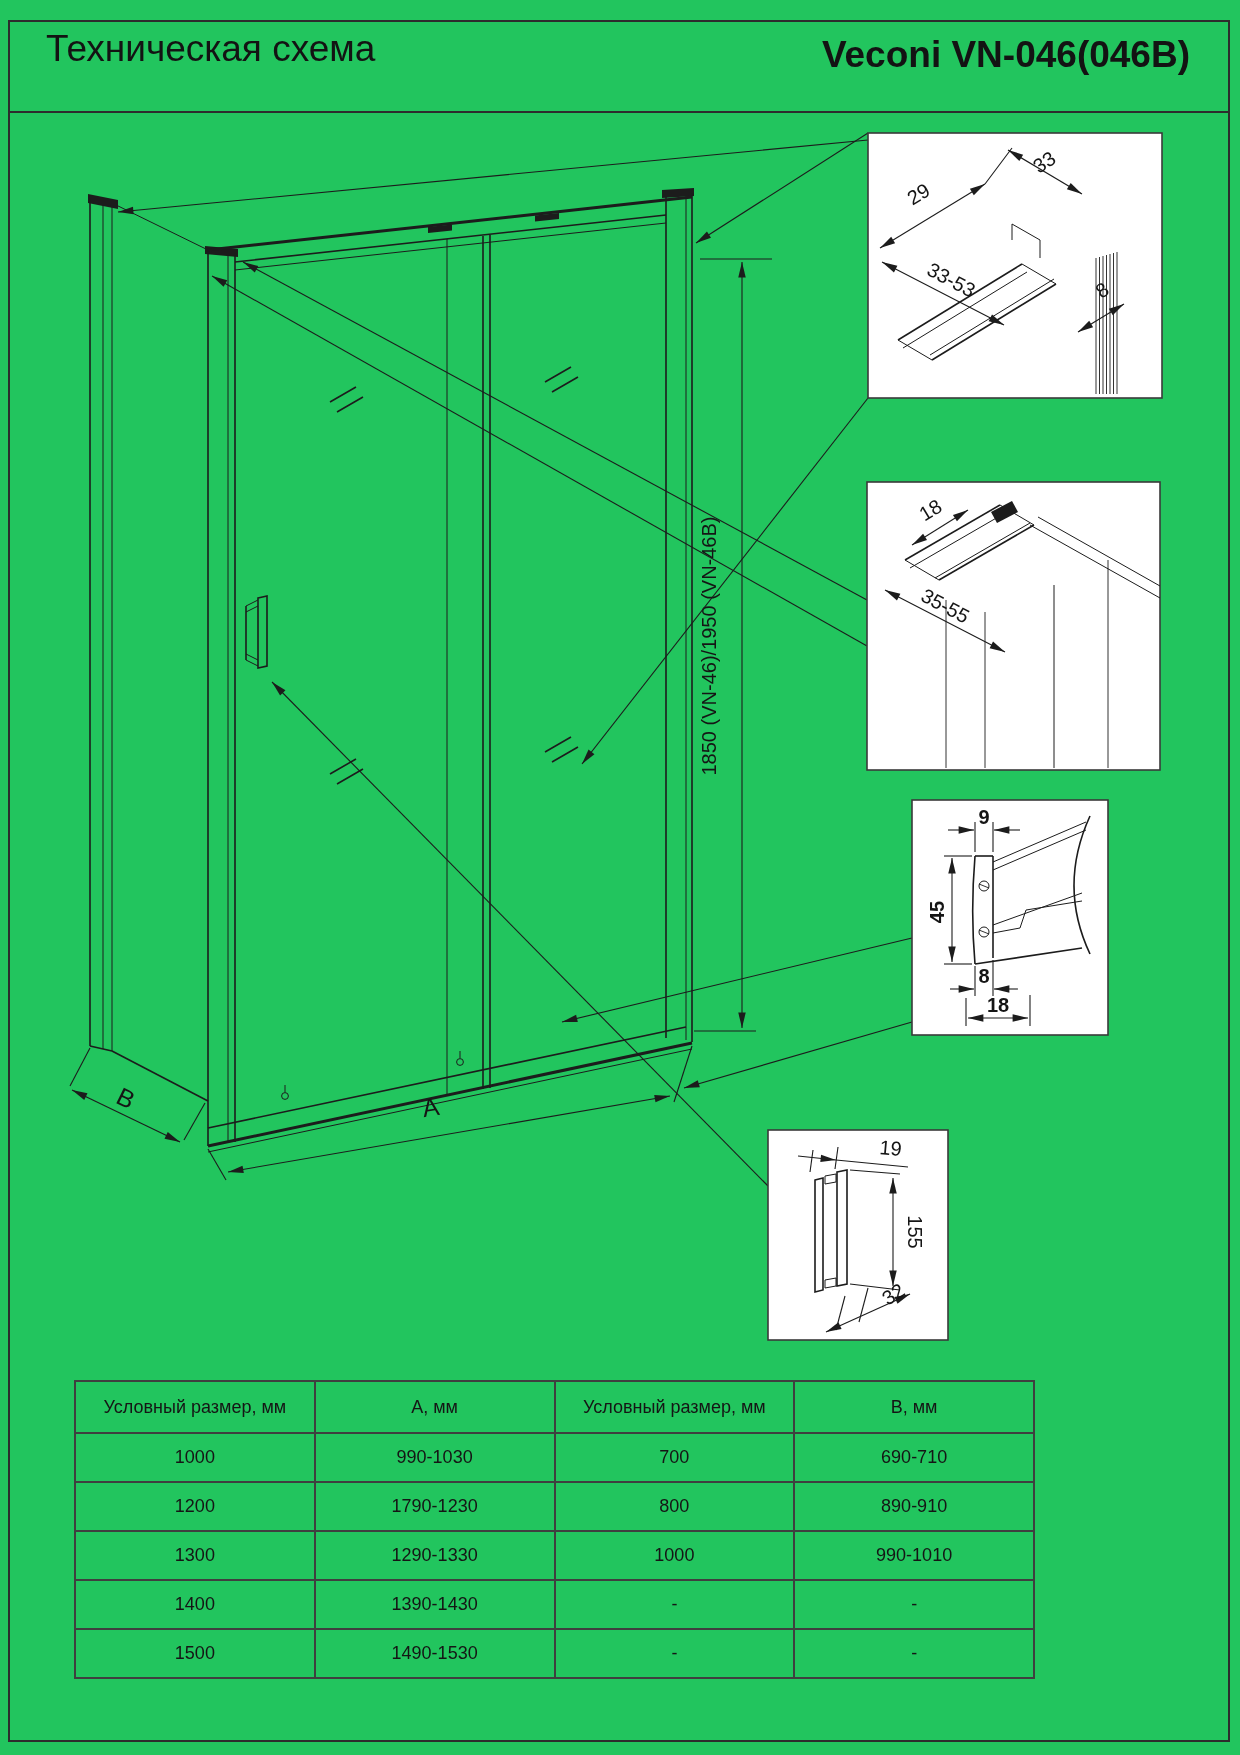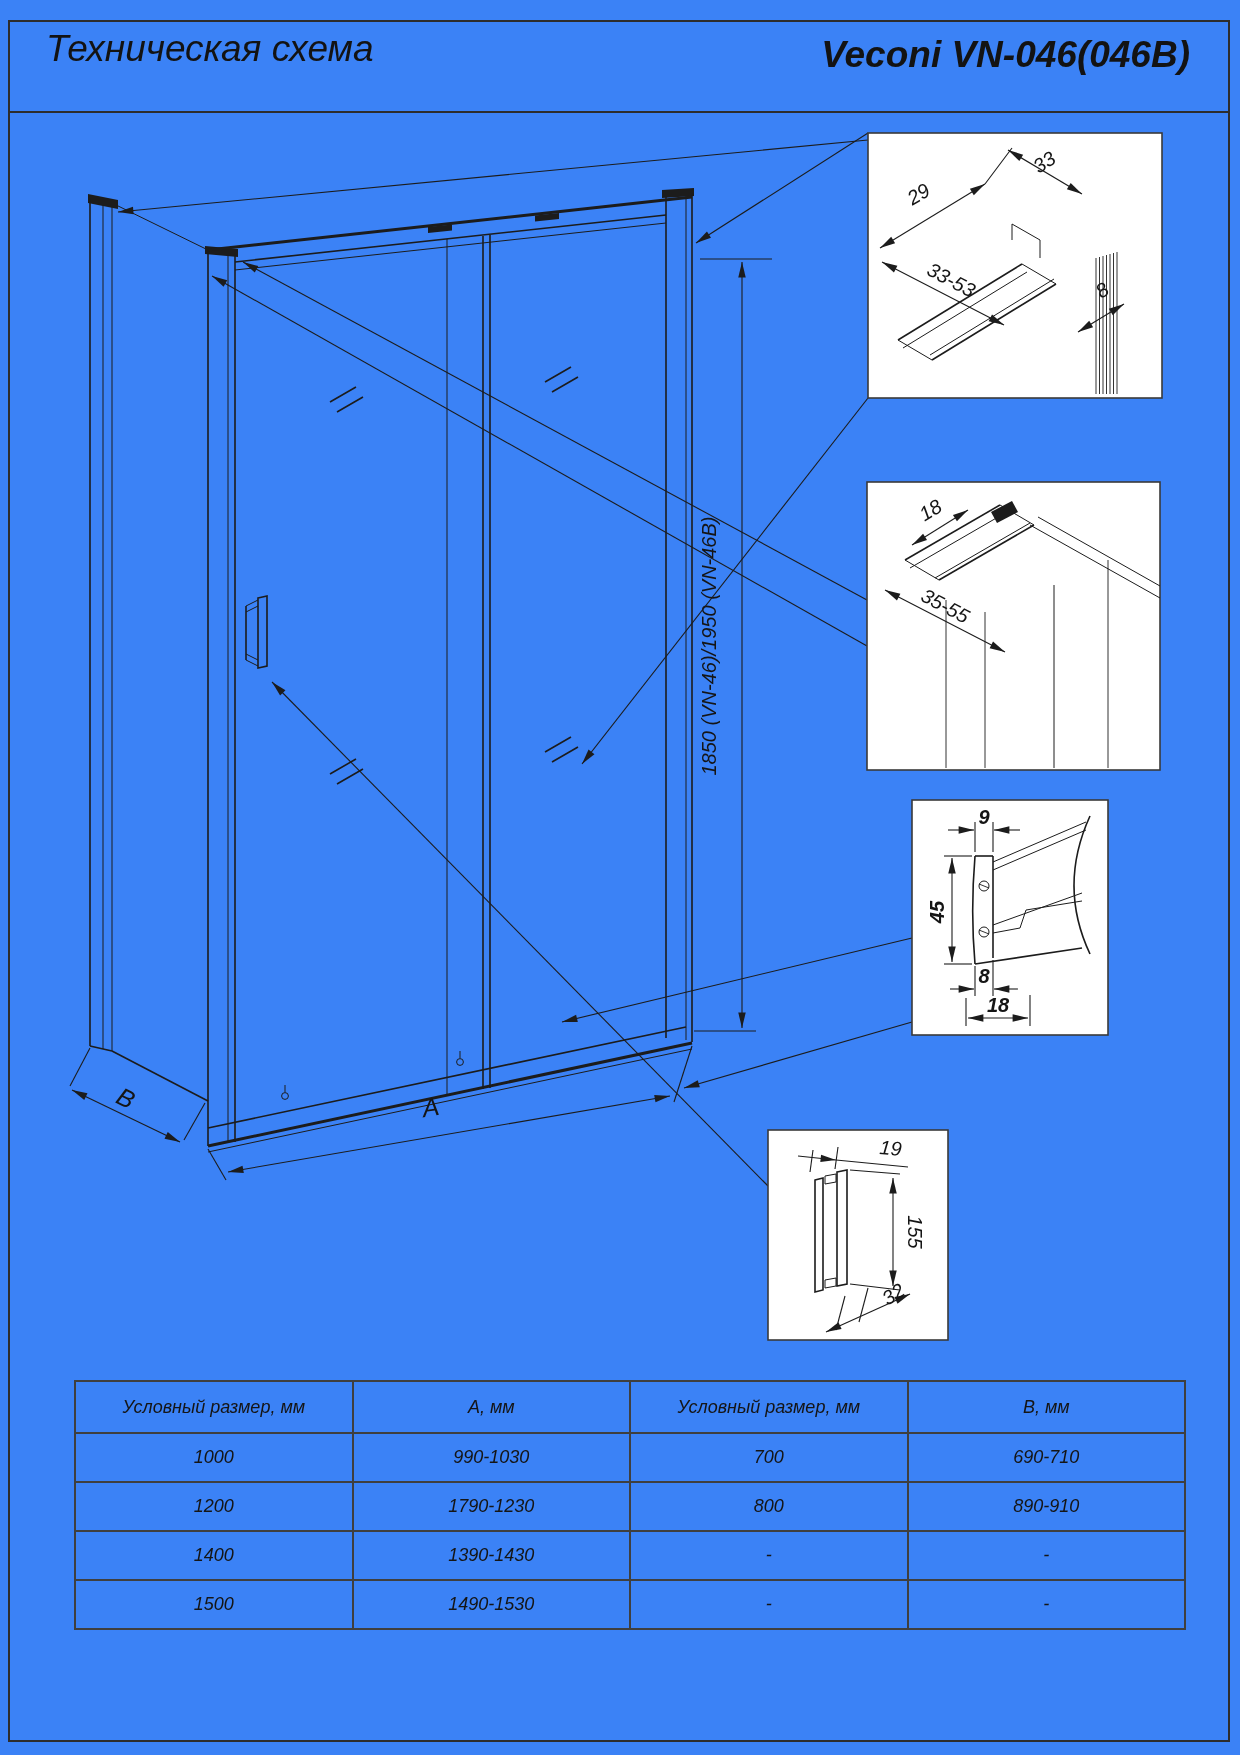--- a/index.html
+++ b/index.html
@@ -1,37 +1,37 @@
 <!DOCTYPE html>
 <html><head>
 <meta charset="utf-8">
 <style>
   html,body{margin:0;padding:0;background:#fff;}
-  .page{position:relative;width:1240px;height:1755px;background:#3b82f6;overflow:hidden;
-        font-family:"Liberation Sans", sans-serif;color:#111;font-style:italic;}
+  .page{position:relative;width:1240px;height:1755px;background:#22c55e;overflow:hidden;
+        font-family:"Liberation Sans", sans-serif;color:#111;}
   .page-border{position:absolute;left:8px;top:20px;width:1222px;height:1722px;
         border:2px solid #2d2d2d;box-sizing:border-box;}
   .header-bar{position:absolute;left:8px;top:20px;width:1222px;height:93px;
         border-bottom:2px solid #2d2d2d;box-sizing:border-box;}
   .title-left{position:absolute;left:46px;top:28px;font-size:37px;color:#131313;}
   .title-right{position:absolute;right:50px;top:34px;font-size:37px;font-weight:bold;color:#131313;}
   svg{position:absolute;left:0;top:0;}
   svg *{vector-effect:none;}
   .ln{stroke:#1c1c1c;fill:none;stroke-width:1.6;}
   .thin{stroke-width:1;}
   .hair{stroke-width:0.9;}
   .thick{stroke-width:3;}
   .dim{stroke:#1c1c1c;fill:none;stroke-width:1.1;}
   .dbox{stroke:#3a3a3a;fill:#fff;stroke-width:1.6;}
   .dark{fill:#1c1c1c;stroke:none;}
   text{fill:#151515;font-family:"Liberation Sans", sans-serif;}
   .dimtxt{font-size:20px;}
   .dimtxtb{font-size:20px;font-weight:600;}
   .biglab{font-size:25px;}
-  .size-table{position:absolute;left:74px;top:1380px;width:1112px;
+  .size-table{position:absolute;left:74px;top:1380px;width:961px;
         border-collapse:collapse;table-layout:fixed;}
   .size-table th,.size-table td{border:2px solid #3f3f3f;text-align:center;
         font-size:18px;font-weight:normal;color:#151515;padding:0;}
   .size-table th{height:50px;}
   .size-table td{height:47px;}
 </style>
 </head>
 <body>
 
 <div class="page">
@@ -269,20 +269,26 @@
         <td>700</td>
         <td>690-710</td>
       </tr>
       <tr>
         <td>1200</td>
         <td>1790-1230</td>
         <td>800</td>
         <td>890-910</td>
       </tr>
       <tr>
+        <td>1300</td>
+        <td>1290-1330</td>
+        <td>1000</td>
+        <td>990-1010</td>
+      </tr>
+      <tr>
         <td>1400</td>
         <td>1390-1430</td>
         <td>-</td>
         <td>-</td>
       </tr>
       <tr>
         <td>1500</td>
         <td>1490-1530</td>
         <td>-</td>
         <td>-</td>

